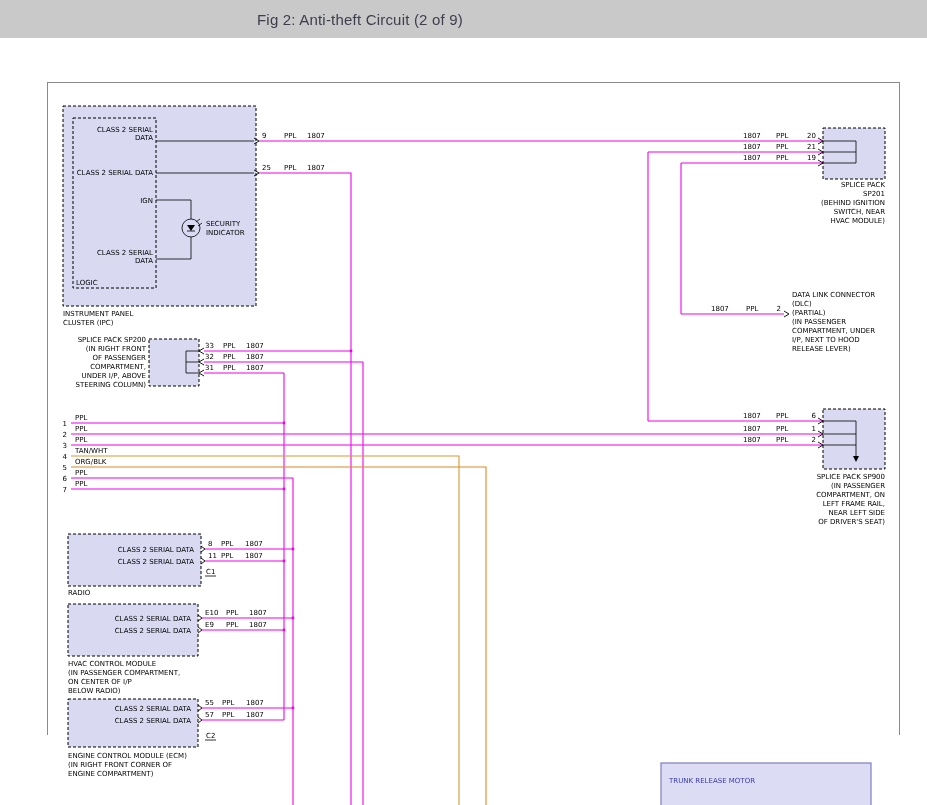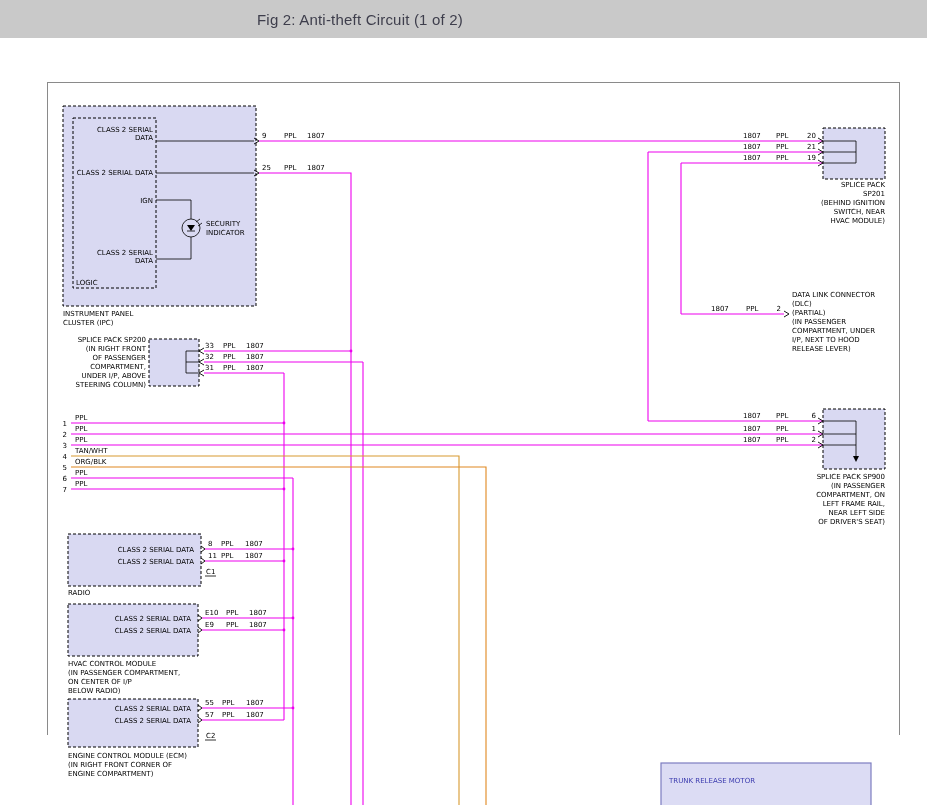--- a/index.html
+++ b/index.html
@@ -19,21 +19,21 @@
   .wtan  { stroke:#d89a30; stroke-width:1.1; fill:none; }
   .worg  { stroke:#e08820; stroke-width:1.1; fill:none; }
   .blk   { stroke:#000; stroke-width:0.8; fill:none; }
   .arrow { stroke:#000; stroke-width:0.9; fill:none; }
   .dot   { fill:#ee00ee; }
 </style>
 </head>
 <body>
 
 <div class="header">
-  <span class="title">Fig 2: Anti-theft Circuit (1 of 2)</span>
+  <span class="title">Fig 2: Anti-theft Circuit (2 of 9)</span>
 </div>
 
 <div class="frame">
 <svg width="853" height="723" viewBox="0 0 853 723">
 
   <rect class="box" x="15" y="23" width="193" height="200"></rect>
   <rect class="box" x="25" y="35" width="83" height="170"></rect>
   <rect class="box" x="101" y="256" width="50" height="47"></rect>
   <rect class="box" x="775" y="45" width="62" height="51"></rect>
   <rect class="box" x="775" y="326" width="62" height="60"></rect>

